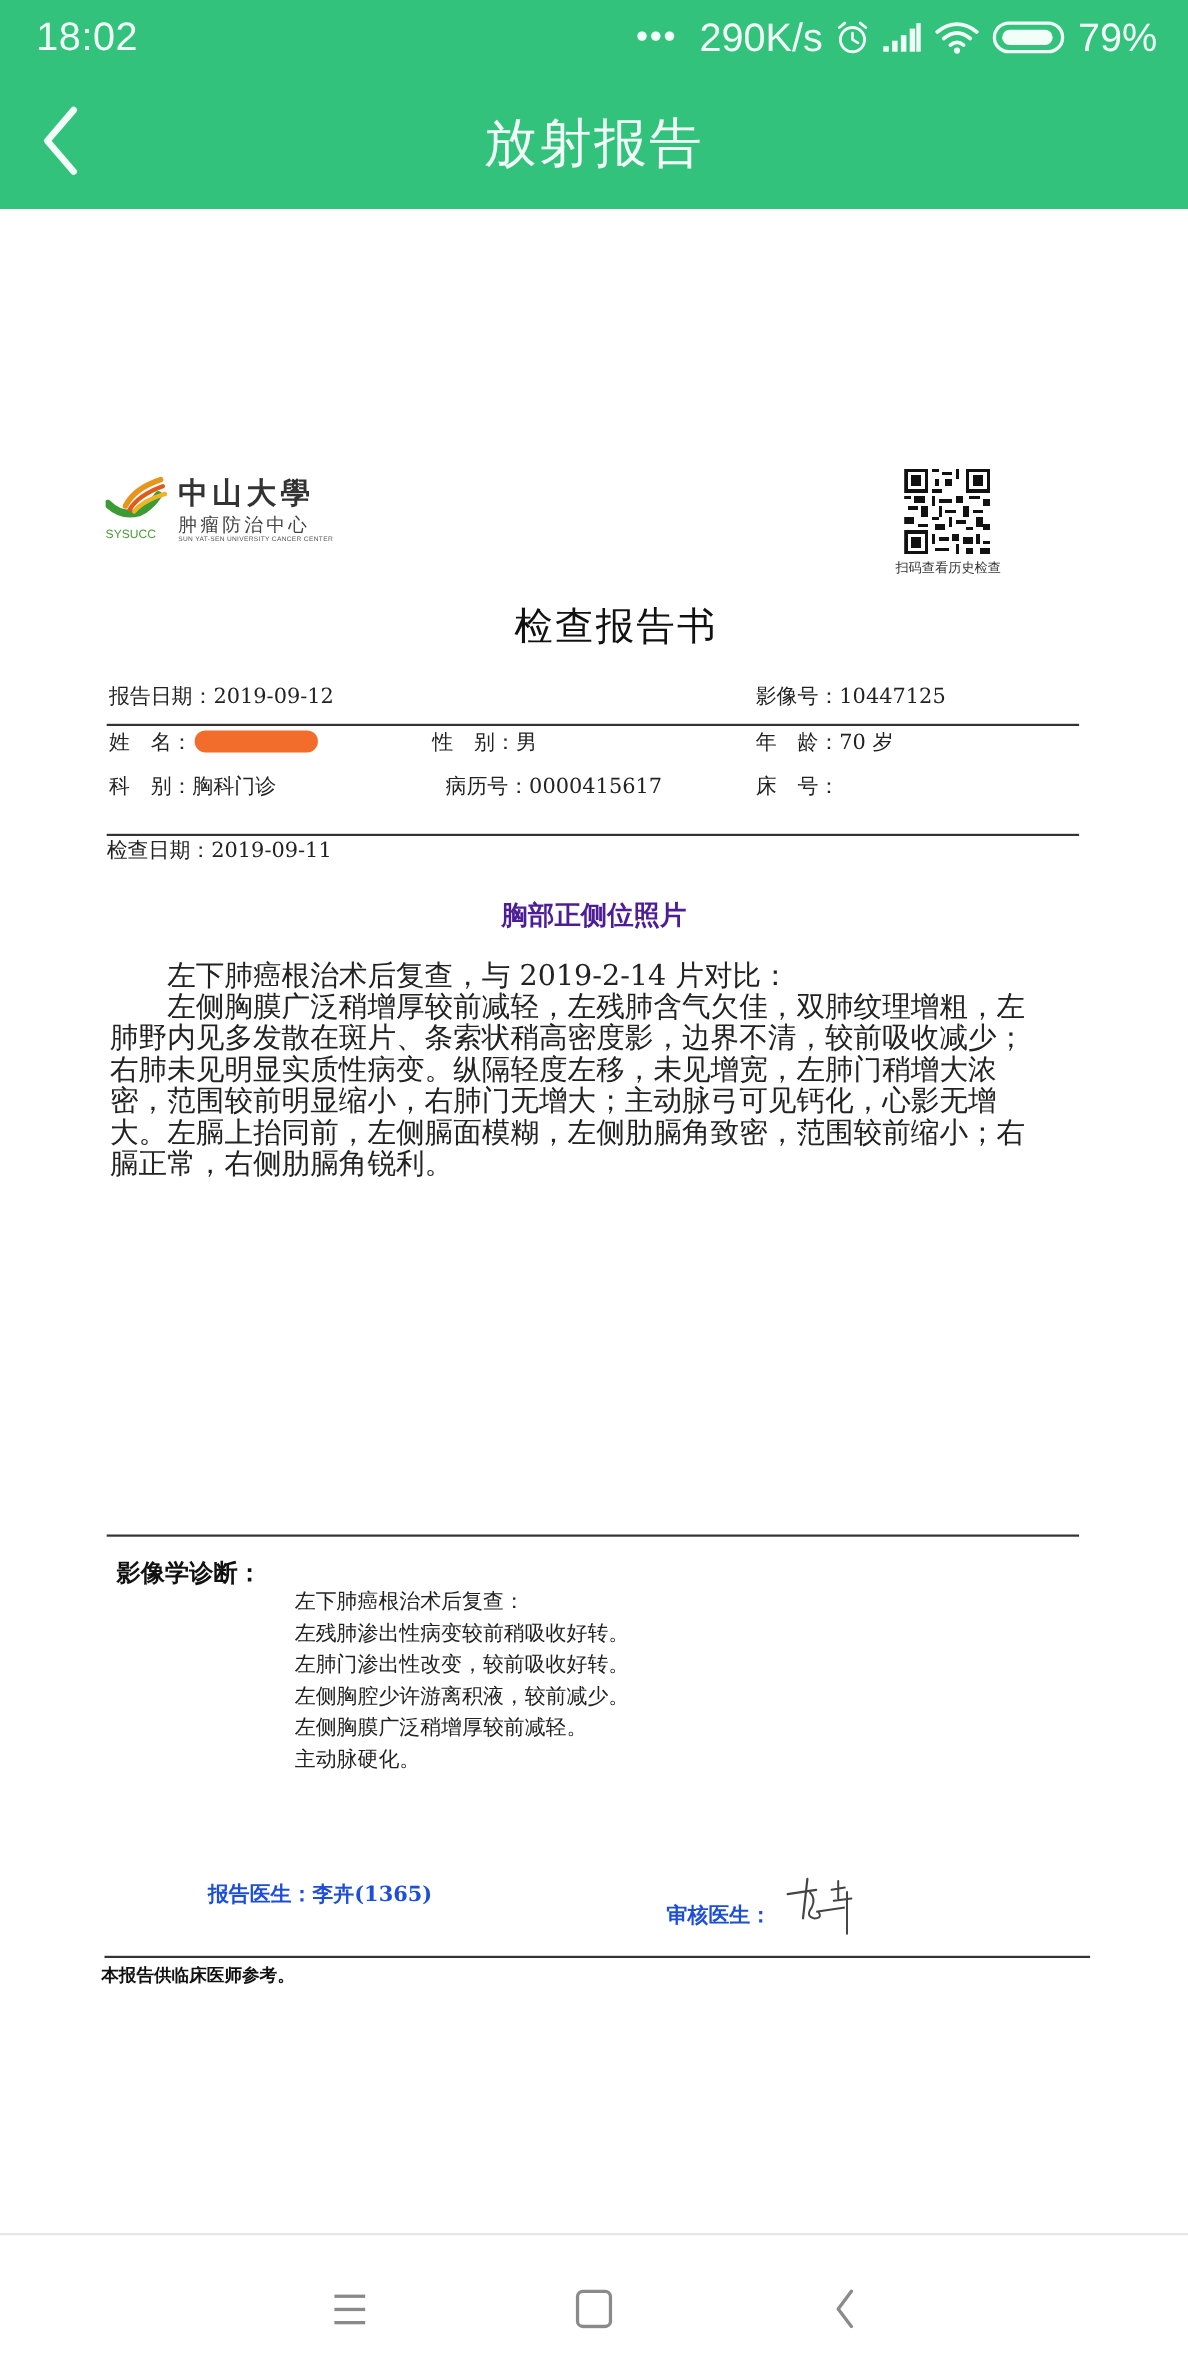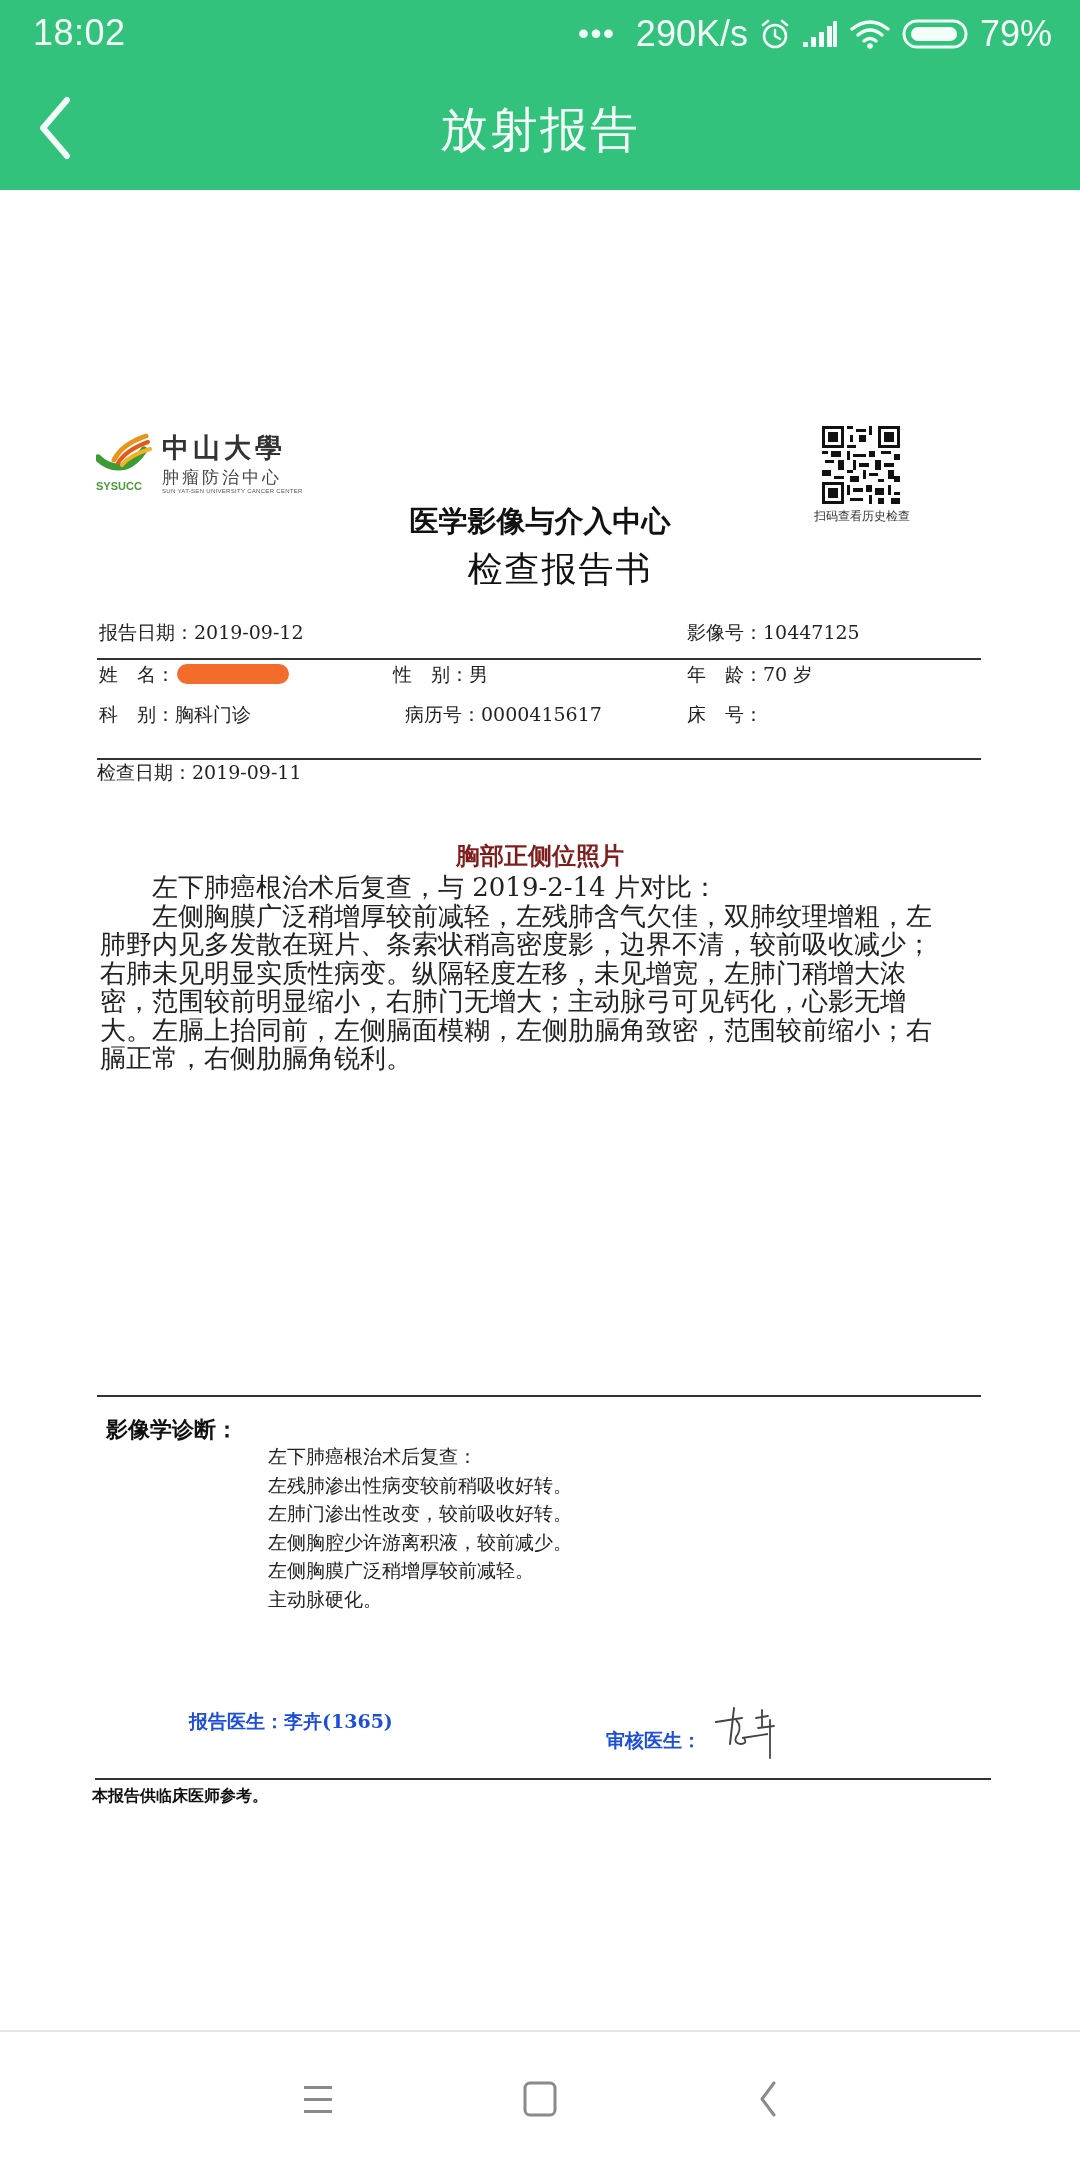--- a/index.html
+++ b/index.html
@@ -15,39 +15,39 @@
     .status-right svg { display: block; }
 
     .app-header { position: absolute; left: 0; top: 68px; width: 1080px; height: 122px; }
     .back-btn { position: absolute; left: 20px; top: 20px; width: 70px; height: 80px; display: flex; align-items: center; justify-content: center; cursor: pointer; }
     .header-title { position: absolute; left: 0; right: 0; top: 30px; text-align: center; font-size: 48px; letter-spacing: 2px; }
 
     
     .report { position: absolute; left: 0; top: 190px; width: 1080px; height: 1840px; font-family: "DejaVu Serif", "Liberation Serif", serif; color: #222; }
     .logo { position: absolute; left: 96px; top: 240px; width: 190px; height: 68px; }
     .logo-mark { position: absolute; left: 0; top: 0; width: 56px; height: 68px; }
-    .logo-brand { position: absolute; left: 0; top: 50px; font-family: "Liberation Sans", sans-serif; font-weight: bold; font-size: 11px; color: #4a9a3a; }
+    .logo-brand { position: absolute; left: 0; top: 50px; font-family: "Liberation Sans", sans-serif; font-weight: normal; font-size: 11px; color: #4a9a3a; }
     .logo-cn-1 { position: absolute; left: 66px; top: 0; font-size: 27px; font-weight: bold; letter-spacing: 4px; color: #333; font-family: "DejaVu Serif", serif; }
     .logo-cn-2 { position: absolute; left: 66px; top: 36px; font-size: 17px; letter-spacing: 3px; color: #444; font-family: "DejaVu Sans", sans-serif; }
     .logo-en { position: absolute; left: 66px; top: 58px; font-size: 6px; color: #555; letter-spacing: 0.3px; font-family: "Liberation Sans", sans-serif; white-space: nowrap; }
 
     .qr { position: absolute; left: 822px; top: 236px; width: 78px; height: 78px; }
     .qr-caption { position: absolute; left: 800px; top: 318px; width: 124px; text-align: center; font-size: 12px; color: #333; font-family: "DejaVu Sans", sans-serif; }
 
     .center-title { position: absolute; left: 0; right: 0; text-align: center; }
     .title-1 { top: 312px; font-size: 29px; font-weight: bold; font-family: "DejaVu Sans", sans-serif; color: #111; }
     .title-2 { top: 356px; font-size: 35px; font-family: "DejaVu Sans", sans-serif; color: #111; letter-spacing: 2px; padding-left: 40px; }
 
     .field { position: absolute; font-size: 19px; white-space: nowrap; color: #222; }
     .field .lbl { letter-spacing: 0; }
     .hr { position: absolute; height: 2px; background: #333; }
 
     .name-redact { display: inline-block; width: 112px; height: 20px; background: #f26c2c; border-radius: 10px; vertical-align: middle; margin-left: 2px; transform: translateY(-2px); }
 
-    .section-title { top: 626px; font-size: 24px; font-weight: bold; font-family: "DejaVu Sans", sans-serif; color: #7f1d1d; margin-top: 24px; }
+    .section-title { top: 626px; font-size: 24px; font-weight: bold; font-family: "DejaVu Sans", sans-serif; color: #4c1d95; }
 
     .findings { position: absolute; left: 100px; top: 683px; width: 850px; font-size: 26px; line-height: 28.5px; color: #222; }
     .findings p { text-indent: 2em; }
 
     .diag-label { position: absolute; left: 106px; top: 1225px; font-size: 22px; font-weight: bold; font-family: "DejaVu Sans", sans-serif; color: #111; }
     .diag-lines { position: absolute; left: 268px; top: 1252px; font-size: 19px; line-height: 28.5px; color: #222; }
 
     .doctor { position: absolute; font-size: 19px; font-weight: bold; color: #1d4ed8; font-family: "DejaVu Serif", serif; }
     .signature { position: absolute; left: 712px; top: 1510px; width: 80px; height: 60px; }
 
@@ -172,21 +172,20 @@
       <rect x="23" y="21" width="2" height="1"></rect>
         <rect x="9" y="23" width="4" height="1"></rect>
         <rect x="15" y="22" width="1" height="3"></rect>
       <rect x="18" y="23" width="2" height="2"></rect>
         <rect x="22" y="23" width="3" height="2"></rect>
         <rect x="11" y="17" width="1" height="1"></rect>
     </g>
   </svg>
   <div class="qr-caption">扫码查看历史检查</div>
 
-  <div class="center-title title-1">医学影像与介入中心</div>
   <div class="center-title title-2">检查报告书</div>
 
   <div class="field" style="left:99px; top:430px;">
     <span class="lbl">报告日期：</span><span>2019-09-12</span>
   </div>
   <div class="field" style="left:687px; top:430px;">
     <span class="lbl">影像号：</span><span>10447125</span>
   </div>
 
   <div class="hr" style="left:97px; top:468px; width:884px;"></div>

